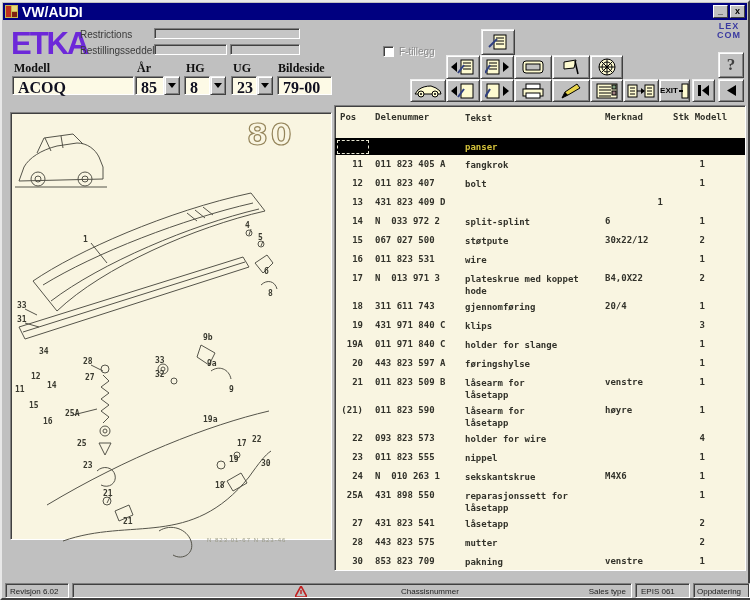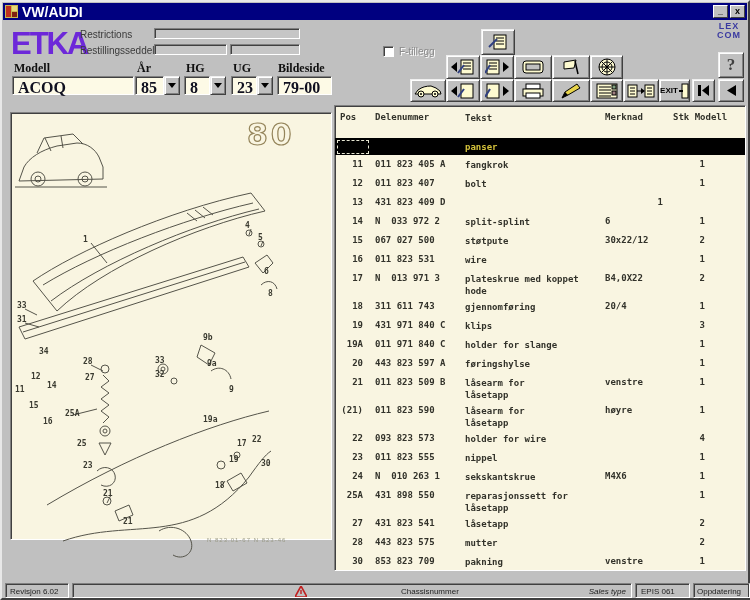--- a/index.html
+++ b/index.html
@@ -602,19 +602,19 @@
   <div class="statusbar">
     <div class="sseg sunken" style="left:1px;width:64px;padding-left:4px;">Revisjon 6.02</div>
     <div class="sseg sunken" style="left:68px;width:560px;">
       <span style="position:absolute;left:222px;top:2px;">
         <svg width="12" height="11">
             <polygon points="6,0 12,11 0,11" fill="none" stroke="#c02020" stroke-width="1.6"></polygon>
         <line x1="6" y1="4" x2="6" y2="8" stroke="#c02020" stroke-width="1.4"></line>
           </svg>
       </span>
       <span style="position:absolute;left:328px;top:3px;">Chassisnummer</span>
-      <span style="position:absolute;right:5px;top:3px;font-style:italic;">Sales type</span>
+      <span style="position:absolute;right:5px;top:3px;">Sales type</span>
     </div>
     <div class="sseg sunken" style="left:631px;width:55px;padding-left:5px;">EPIS 061</div>
     <div class="sseg sunken" style="left:689px;width:57px;padding-left:3px;">Oppdatering 436</div>
   </div>
 
 </div>
 
 </body></html>

